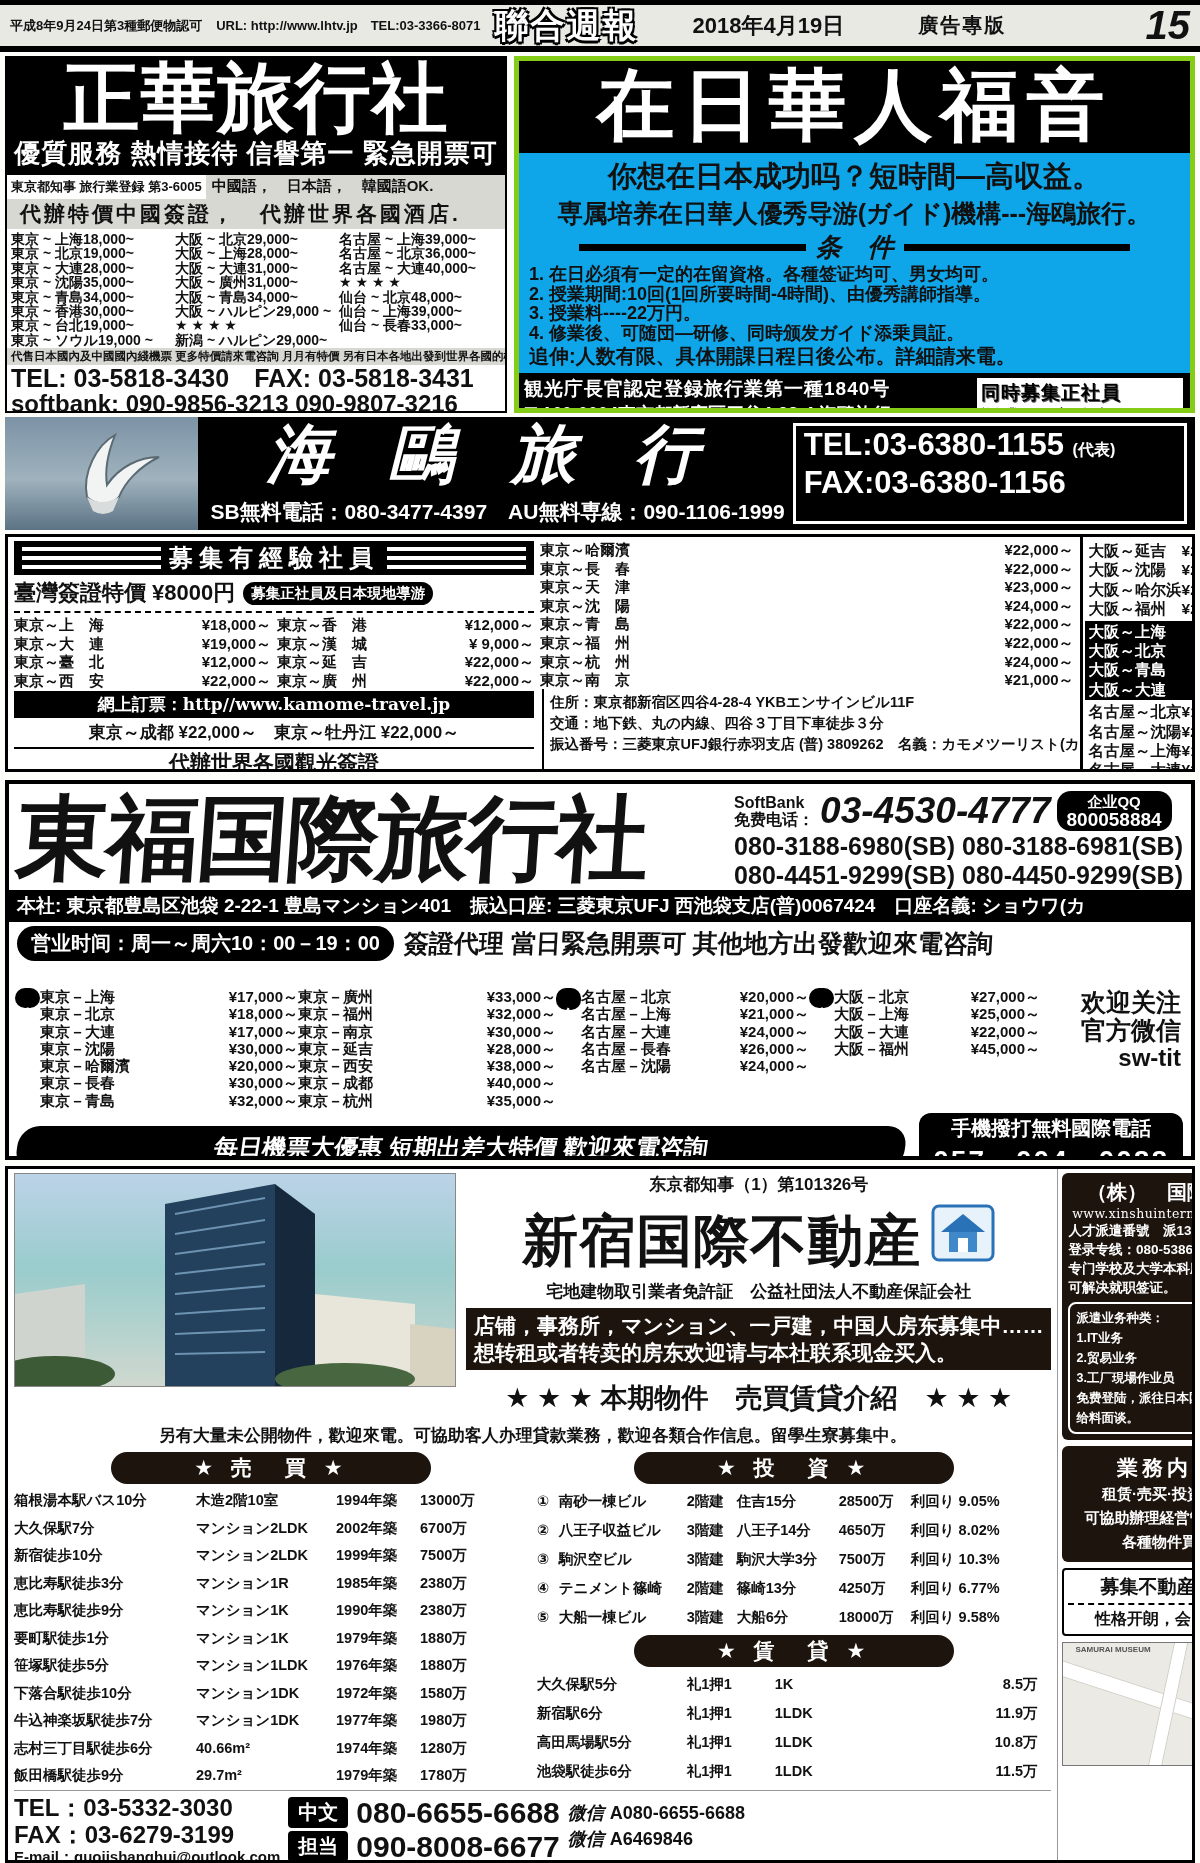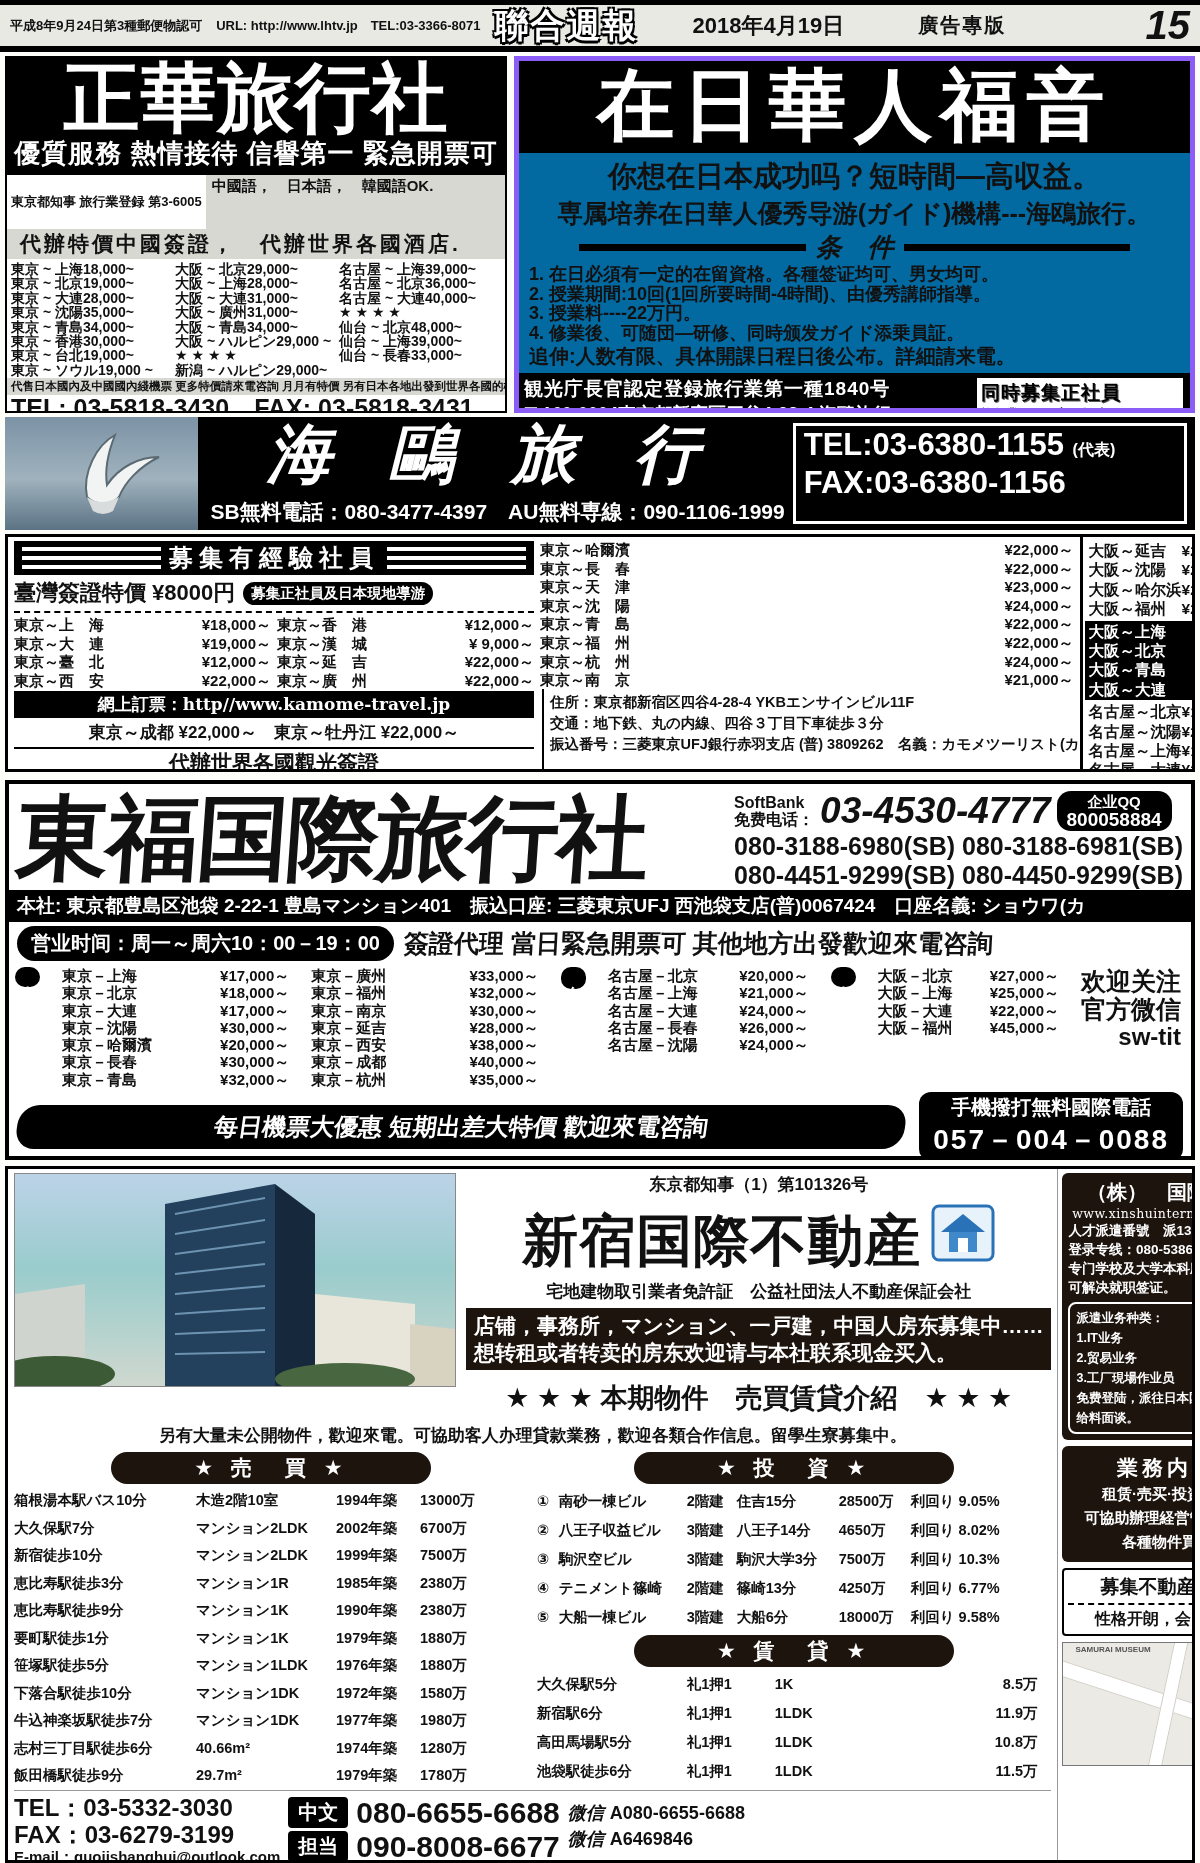--- a/index.html
+++ b/index.html
@@ -17,31 +17,31 @@
   .mh-sect{font-size:20px;font-weight:800;margin-left:60px;letter-spacing:2px;}
   .mh-page{font-size:40px;font-weight:900;margin-left:auto;font-style:italic;}
 
   
   .row1{display:flex;gap:7px;margin:4px 5px 0 5px;height:357px;}
   .zh{width:502px;border:2px solid #000;box-sizing:border-box;overflow:hidden;background:#fff;}
   .zh-titlebox{background:#000;color:#fff;text-align:center;padding:2px 0 4px;}
   .zh-title{font-size:76px;font-weight:900;line-height:76px;letter-spacing:1px;white-space:nowrap;}
   .zh-slogan{font-size:26px;font-weight:800;letter-spacing:1px;white-space:nowrap;}
   .zh-lic{display:flex;align-items:stretch;font-weight:700;}
-  .zh-lic .l{font-size:13px;font-weight:800;padding:18px 4px;white-space:nowrap;}
+  .zh-lic .l{font-size:13px;font-weight:800;padding:3px 4px;white-space:nowrap;}
   .zh-lic .r{flex:1;background:#d8d8d2;font-size:15px;font-weight:700;padding:2px 6px;white-space:nowrap;}
   .zh-serv{background:#d8d8d2;font-size:21px;font-weight:800;letter-spacing:3px;padding:1px 13px;white-space:nowrap;}
   .zh-prices{display:flex;padding:3px 4px 1px;gap:2px;}
   .zh-prices .tcol{flex:1;}
   .zh-prices .tline{font-size:14px;font-weight:800;line-height:14.4px;white-space:nowrap;}
   .zh-note{background:#d8d8d2;font-size:11.5px;font-weight:700;padding:1px 4px;white-space:nowrap;}
   .zh-tel{font-size:25px;font-weight:900;line-height:26px;white-space:nowrap;padding-left:4px;}
   .zh-soft{font-size:24px;font-weight:900;line-height:25px;white-space:nowrap;padding-left:4px;}
 
-  .gospel{flex:1;border:5px solid #8b5cf6;box-sizing:border-box;background:#0369a1;overflow:hidden;}
+  .gospel{flex:1;border:5px solid #84cc16;box-sizing:border-box;background:#0ea5e9;overflow:hidden;}
   .g-title{background:#000;color:#fff;text-align:center;font-size:78px;font-weight:900;
            line-height:88px;height:92px;letter-spacing:8px;white-space:nowrap;}
   .g-line1{font-size:29px;font-weight:900;text-align:center;margin-top:4px;white-space:nowrap;}
   .g-line2{font-size:25px;font-weight:900;text-align:center;white-space:nowrap;}
   .g-cond{display:flex;align-items:center;gap:10px;margin:0 60px;}
   .g-cond:before,.g-cond:after{content:"";flex:1;height:7px;background:#000;}
   .g-cond .t{font-size:26px;font-weight:900;font-style:italic;}
   .g-list{padding:0 10px;}
   .g-list .tline{font-size:18px;font-weight:800;line-height:19.5px;white-space:nowrap;}
   .g-ps{font-size:20px;font-weight:900;padding:0 10px;white-space:nowrap;}
@@ -108,21 +108,21 @@
   .df-tel{font-size:37px;font-weight:900;font-style:italic;white-space:nowrap;}
   .df-qq{background:#000;color:#fff;border-radius:14px;text-align:center;font-weight:900;
          padding:2px 10px;line-height:18px;}
   .df-qq .a{font-size:15px;}.df-qq .b{font-size:19px;}
   .df-ph{font-size:25px;font-weight:900;white-space:nowrap;line-height:29px;}
   .df-office{background:#000;color:#fff;font-size:19px;font-weight:800;padding:3px 8px;white-space:nowrap;}
   .df-row2{display:flex;align-items:center;gap:10px;padding:4px 8px;}
   .df-hours{background:#000;color:#fff;border-radius:18px;font-size:20px;font-weight:900;
             padding:4px 14px;white-space:nowrap;}
   .df-serv{font-size:25px;font-weight:900;white-space:nowrap;transform:skewX(-3deg);}
-  .df-prices{display:flex;gap:22px;padding:2px 6px;align-items:flex-start;}
+  .df-prices{display:flex;gap:0;padding:2px 6px;align-items:flex-start;margin-top:21px;}
   .vlabel{writing-mode:vertical-rl;background:#000;color:#fff;border-radius:10px;font-size:16px;
           font-weight:900;padding:6px 2px;letter-spacing:2px;}
   .df-prices .col{width:258px;}
   .df-prices .col.n{width:228px;}
   .df-prices .col.o{width:206px;}
   .df-prices .prow{font-size:15px;line-height:17.3px;}
   .df-wx{margin-left:auto;text-align:right;padding-right:4px;}
   .df-wx .a{font-size:25px;font-weight:900;line-height:28px;white-space:nowrap;}
   .df-wx .b{font-size:24px;font-weight:900;white-space:nowrap;}
   .df-bot{display:flex;align-items:center;gap:14px;padding:2px 8px;}

